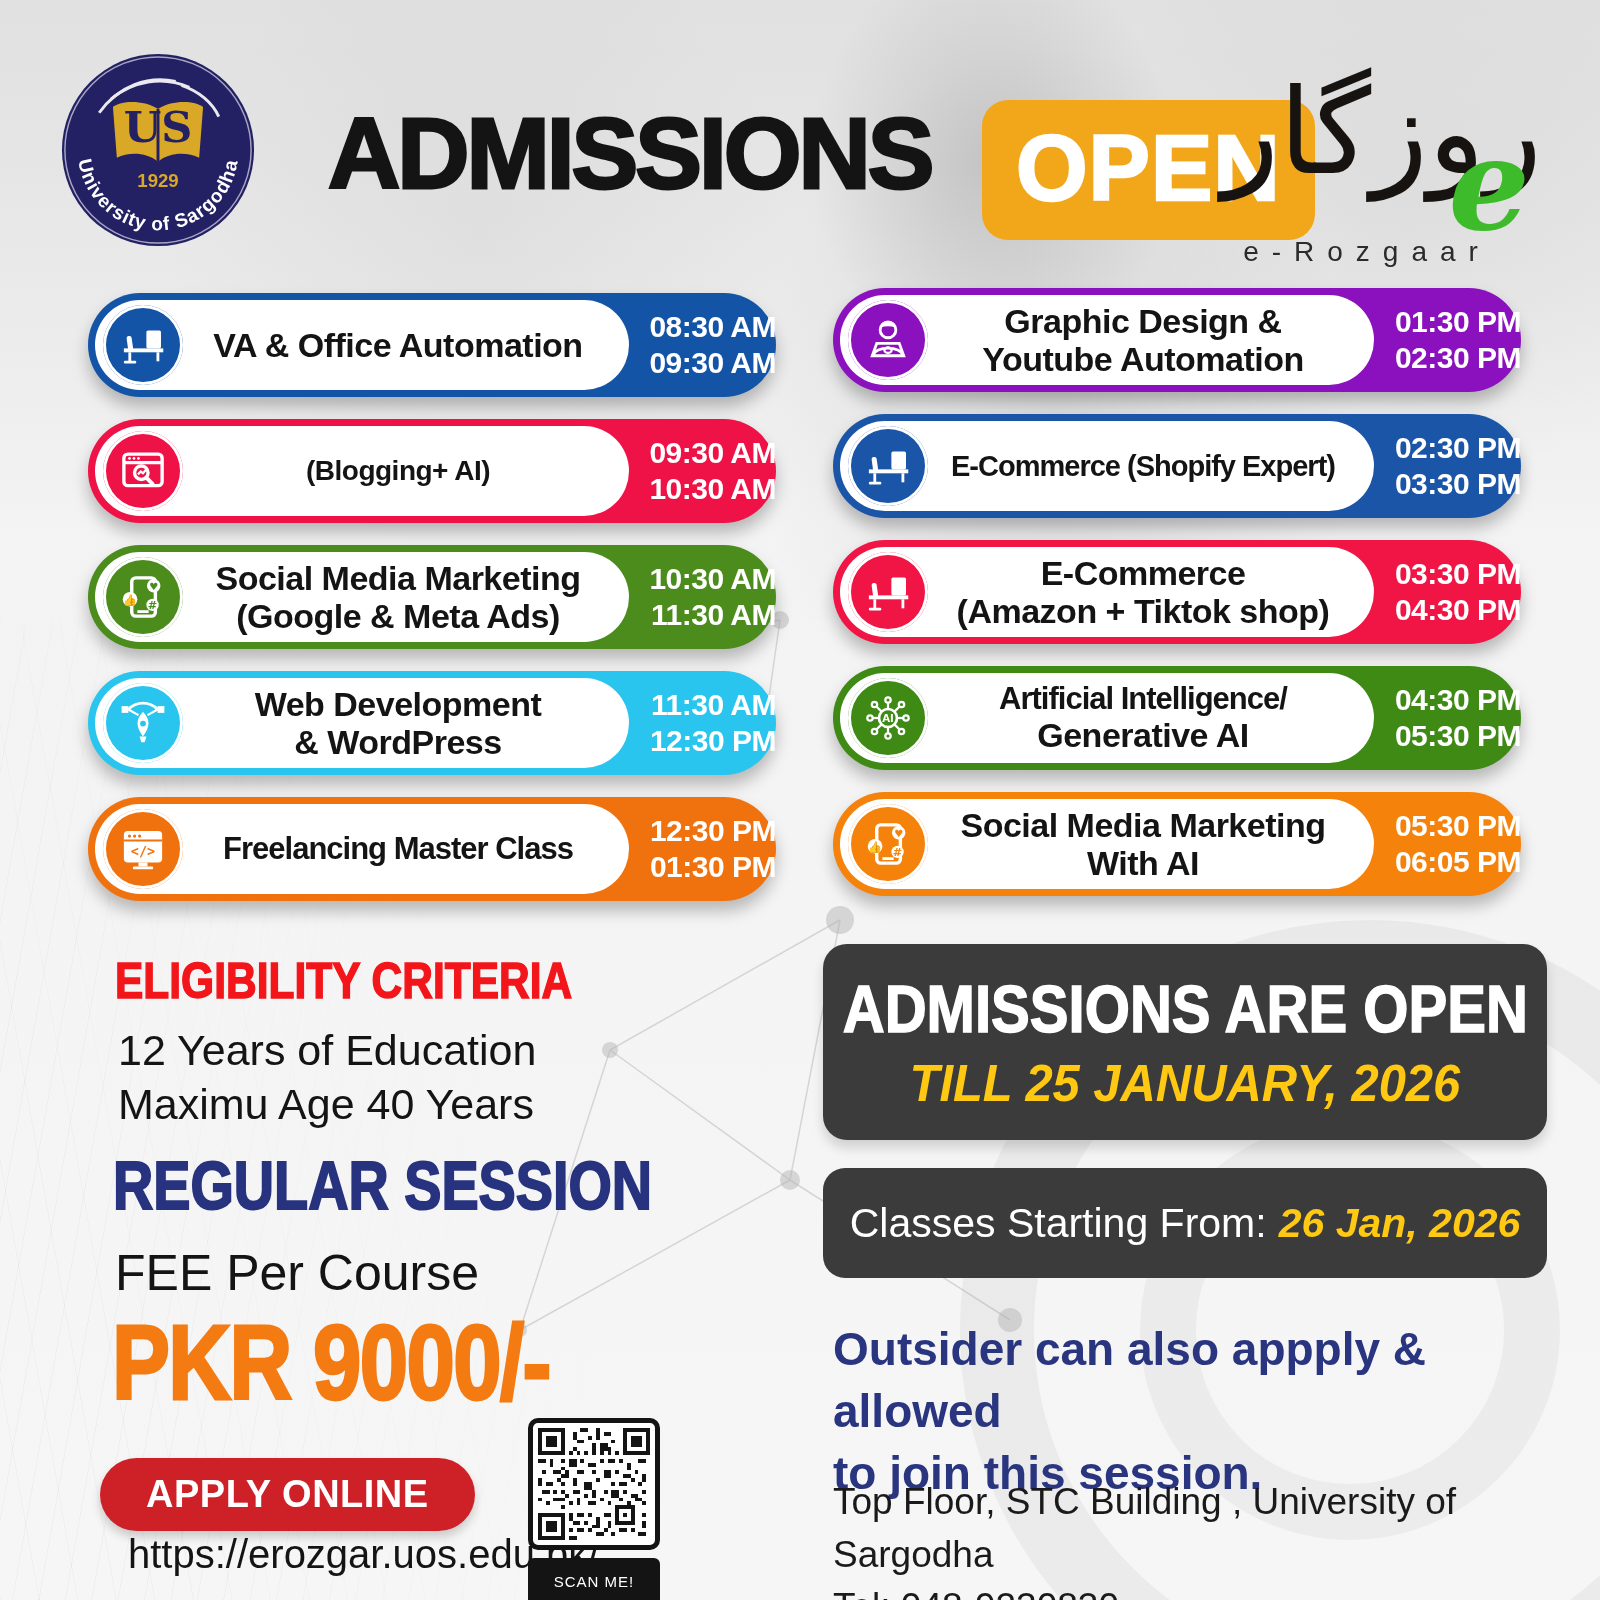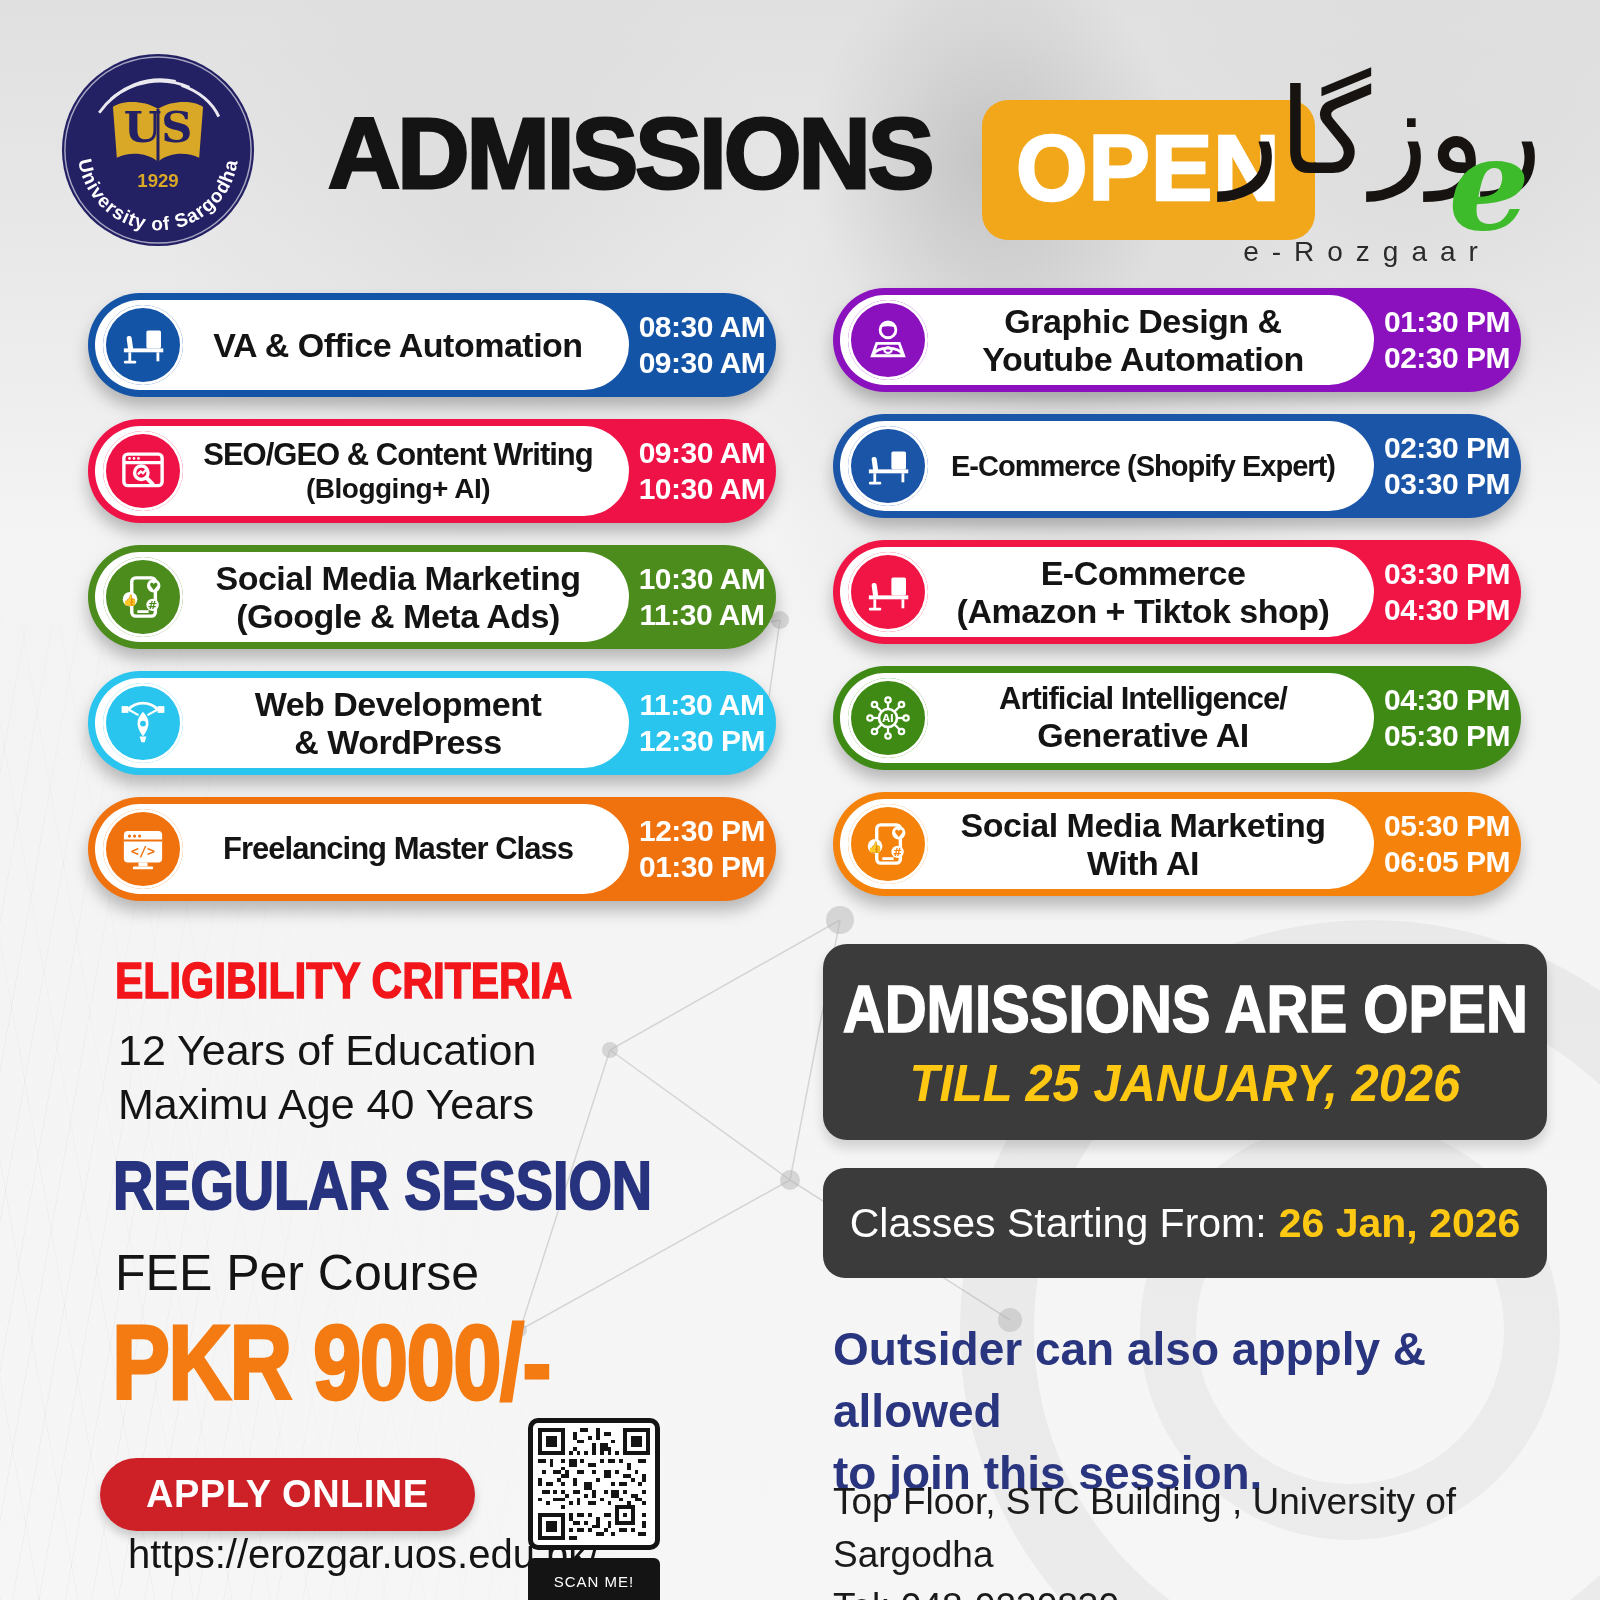--- a/index.html
+++ b/index.html
@@ -55,21 +55,21 @@
     display:flex; align-items:center; justify-content:center; margin-right:8px;
     box-shadow:0 0 0 3px #fff inset; }
   .icon-circle svg { width:54px; height:54px; }
   .ctext { flex:1; text-align:center; line-height:1.12; padding-right:10px; white-space:nowrap; }
   .t1, .t2 { font-size:34px; font-weight:700; color:#141414; letter-spacing:-0.5px; }
   .t2:empty { display:none; }
   .t2.small { font-size:28px; }
   .t1.long { font-size:31px; letter-spacing:-1px; }
   .t1.xlong { font-size:29px; letter-spacing:-1px; }
   .times { position:absolute; right:0; top:0; bottom:0; width:148px; display:flex;
-    flex-direction:column; align-items:center; justify-content:center; gap:6px; }
+    flex-direction:column; align-items:flex-end; justify-content:center; gap:6px; }
   .times div { color:#fff; font-weight:800; font-size:30px; letter-spacing:-0.5px; line-height:1; }
 
   
   .elig-head { position:absolute; left:115px; top:952px; color:#F2161B; font-size:50px;
     font-weight:900; -webkit-text-stroke:1.5px #F2161B; transform:scaleX(.85); transform-origin:left; }
   .elig-line1 { position:absolute; left:118px; top:1026px; font-size:43px; color:#141414; }
   .elig-line2 { position:absolute; left:118px; top:1080px; font-size:43px; color:#141414; }
   .session-head { position:absolute; left:113px; top:1146px; color:#27337E; font-size:68px;
     font-weight:900; -webkit-text-stroke:2px #27337E; transform:scaleX(.82); transform-origin:left; }
   .fee-label { position:absolute; left:115px; top:1244px; font-size:50px; color:#141414; }
@@ -94,21 +94,21 @@
     background:#3B3B3B; border-radius:24px; display:flex; flex-direction:column;
     align-items:center; justify-content:center; gap:6px; box-shadow:0 8px 12px rgba(0,0,0,.15); }
   .dark-box1 .l1 { color:#fff; font-size:66px; font-weight:900; -webkit-text-stroke:1.5px #fff;
     transform:scaleX(.88); white-space:nowrap; }
   .dark-box1 .l2 { color:#FFC913; font-size:52px; font-weight:900; font-style:italic;
     transform:scaleX(.94); white-space:nowrap; }
   .dark-box2 { position:absolute; left:823px; top:1168px; width:724px; height:110px;
     background:#3B3B3B; border-radius:22px; display:flex; align-items:center; justify-content:center;
     white-space:nowrap; }
   .dark-box2 .prefix { color:#fff; font-size:41px; margin-right:12px; }
-  .dark-box2 .date { color:#FFC913; font-size:41px; font-weight:800; }
+  .dark-box2 .date { color:#FFC913; font-size:41px; font-weight:800; font-style:italic; }
   .note { position:absolute; left:833px; top:1318px; color:#2A3580; font-size:46px; font-weight:700;
     line-height:1.35; }
   .contact { position:absolute; left:833px; top:1476px; color:#1a1a1a; font-size:37px; line-height:1.42; }
 
   .hidden-defs { position:absolute; width:0; height:0; overflow:hidden; }
 </style>
 </head>
 <body>
 
 <svg class="hidden-defs" xmlns="http://www.w3.org/2000/svg" aria-hidden="true">
@@ -272,21 +272,20 @@
     </div>
 
     <div class="course" style="--c: #EF1247;">
       <div class="inner">
         <div class="icon-circle">
             <svg>
               <use href="#i-seo"></use>
             </svg>
           </div>
         <div class="ctext">
-          <div class="t1 long">SEO/GEO &amp; Content Writing</div>
           <div class="t2 small">(Blogging+ AI)</div>
         </div>
       </div>
       <div class="times">
         <div>09:30 AM</div>
           <div>10:30 AM</div>
       </div>
     </div>
 
     <div class="course" style="--c: #4C8C1D;">

